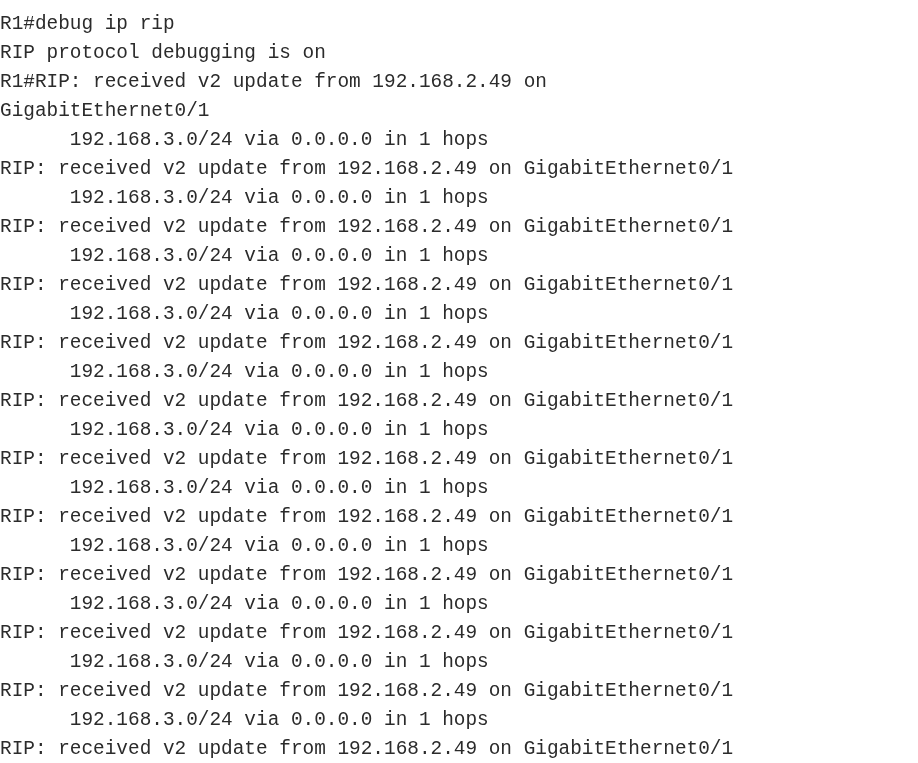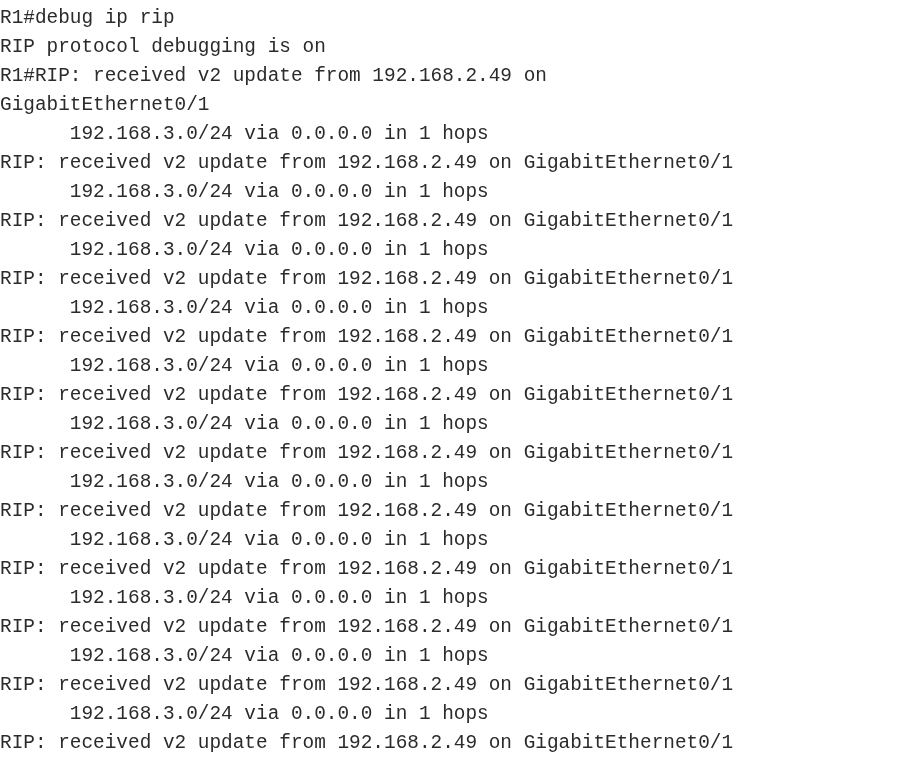--- a/index.html
+++ b/index.html
@@ -17,21 +17,21 @@
     position: relative;
     width: 918px;
     height: 763px;
     background: #ffffff;
     overflow: hidden;
     padding: 0;
     box-sizing: border-box;
   }
   #console-output {
     margin: 0;
-    padding: 4px 0 0 0;
+    padding: 10px 0 0 0;
     font-family: "Liberation Mono", "DejaVu Sans Mono", monospace;
     font-size: 19.4px;
     line-height: 29px;
     letter-spacing: 0px;
     color: #2b2b2b;
     white-space: pre;
     -webkit-font-smoothing: antialiased;
   }
   .console-line {
     display: block;

